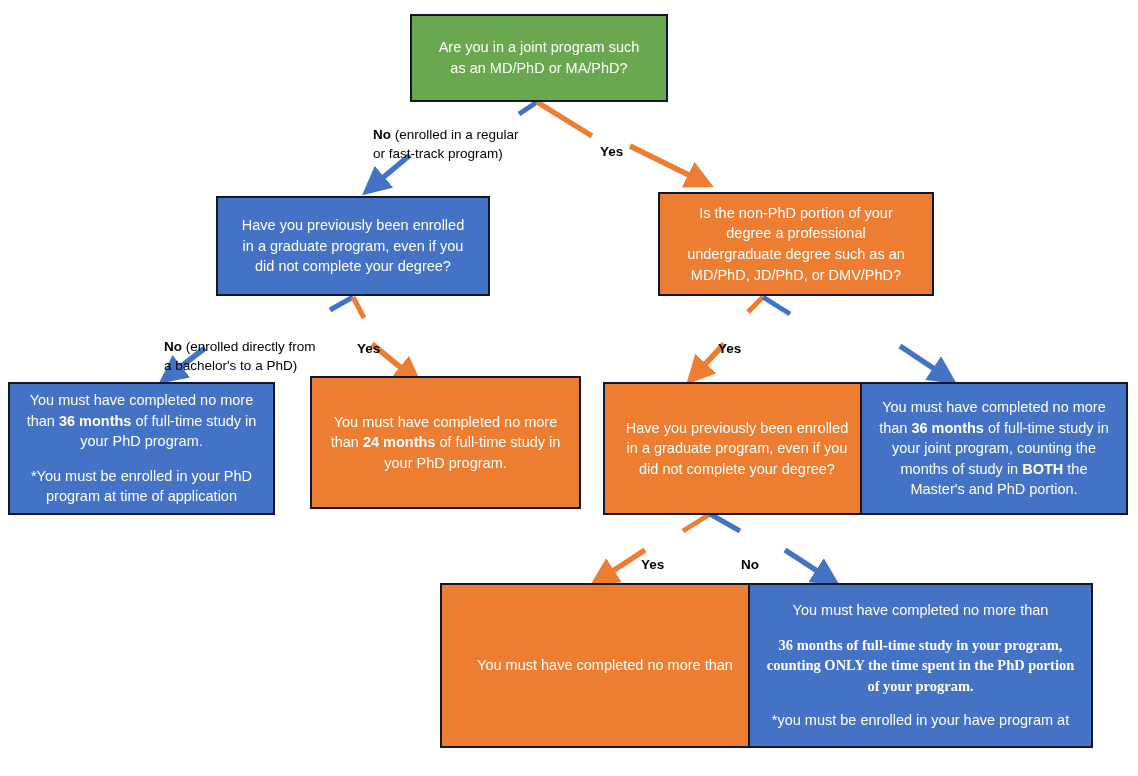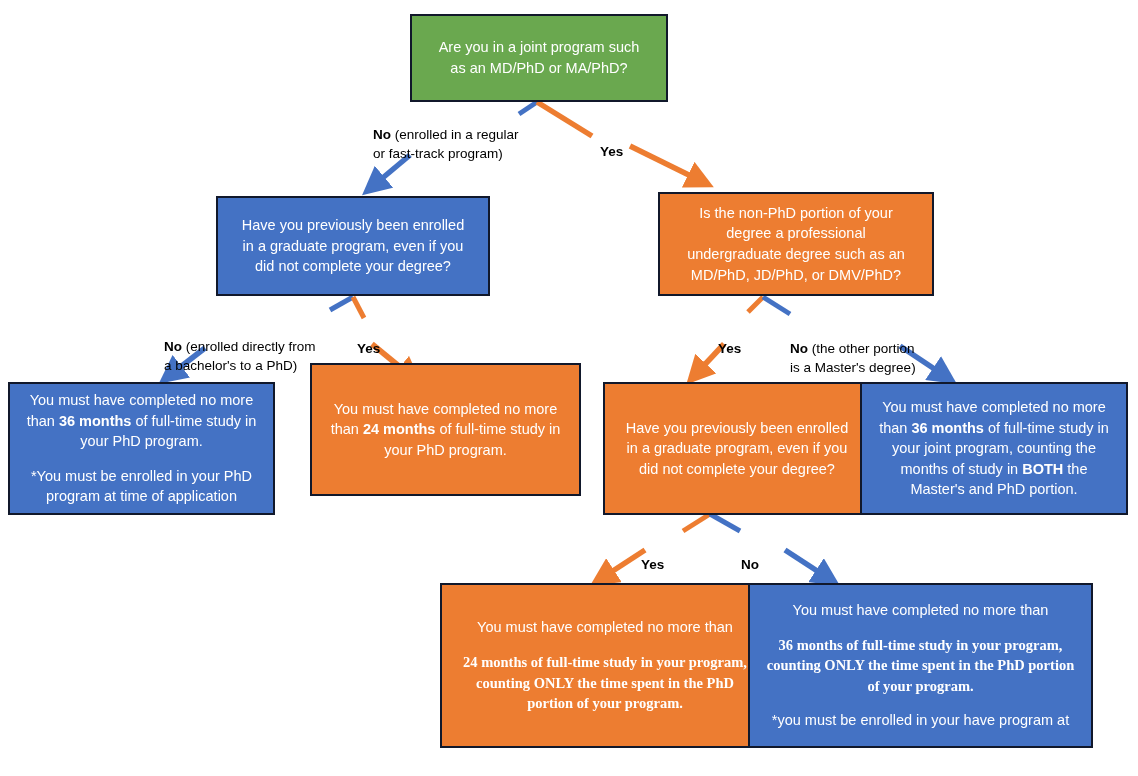--- a/index.html
+++ b/index.html
@@ -130,35 +130,34 @@
 
   <div class="node orange" style="left:630px; top:192px; width:276px; height:104px;">
     <p><span>Is the non-PhD portion of your</span><br><span>degree a professional</span><br><span>undergraduate degree such as an</span><br><span>MD/PhD, JD/PhD, or DMV/PhD?</span></p>
   </div>
 
   <div class="node blue" style="left:8px; top:382px; width:267px; height:133px;">
     <p><span>You must have completed no more than </span><b>36 months</b><span> of full-time study in your PhD program.</span></p>
     <p>*You must be enrolled in your PhD program at time of application</p>
   </div>
 
-  <div class="node orange" style="left:282px; top:363px; width:271px; height:133px;">
+  <div class="node orange" style="left:282px; top:376px; width:271px; height:133px;">
     <p><span>You must have completed no more than </span><b>24 months</b><span> of full-time study in your PhD program.</span></p>
   </div>
 
   <div class="node orange" style="left:575px; top:382px; width:268px; height:133px;">
     <p><span>Have you previously been enrolled</span><br><span>in a graduate program, even if you</span><br><span>did not complete your degree?</span></p>
   </div>
 
   <div class="node blue" style="left:860px; top:382px; width:268px; height:133px;">
     <p><span>You must have completed no more than </span><b>36 months</b><span> of full-time study in your joint program, counting the months of study in </span><b>BOTH</b><span> the Master's and PhD portion.</span></p>
   </div>
 
   <div class="node orange big" style="left:412px; top:583px; width:330px; height:165px; padding:6px 18px;">
     <p>You must have completed no more than</p>
-    <p class="strong">24 months of full-time study in your program, counting ONLY the time spent in the PhD portion of your program.</p>
   </div>
 
   <div class="node blue big" style="left:748px; top:583px; width:345px; height:165px; padding:6px 12px;">
     <p>You must have completed no more than</p>
     <p class="strong">36 months of full-time study in your program, counting ONLY the time spent in the PhD portion of your program.</p>
     <p>*you must be enrolled in your have program at</p>
   </div>
 
   <div class="edge-label" style="left:373px; top:105px; width:230px;">
     <span class="lead">No</span><span> (enrolled in a regular
@@ -175,24 +174,20 @@
   </div>
 
   <div class="edge-label" style="left:357px; top:319px;">
     <span class="lead">Yes</span>
   </div>
 
   <div class="edge-label" style="left:718px; top:319px;">
     <span class="lead">Yes</span>
   </div>
 
-  <div class="edge-label" style="left:790px; top:319px; width:210px;">
-    <span class="lead">No</span><span> (the other portion
-is a Master's degree)</span>
-  </div>
 
   <div class="edge-label" style="left:641px; top:535px;">
     <span class="lead">Yes</span>
   </div>
 
   <div class="edge-label" style="left:741px; top:535px;">
     <span class="lead">No</span>
   </div>
 
 </div>

